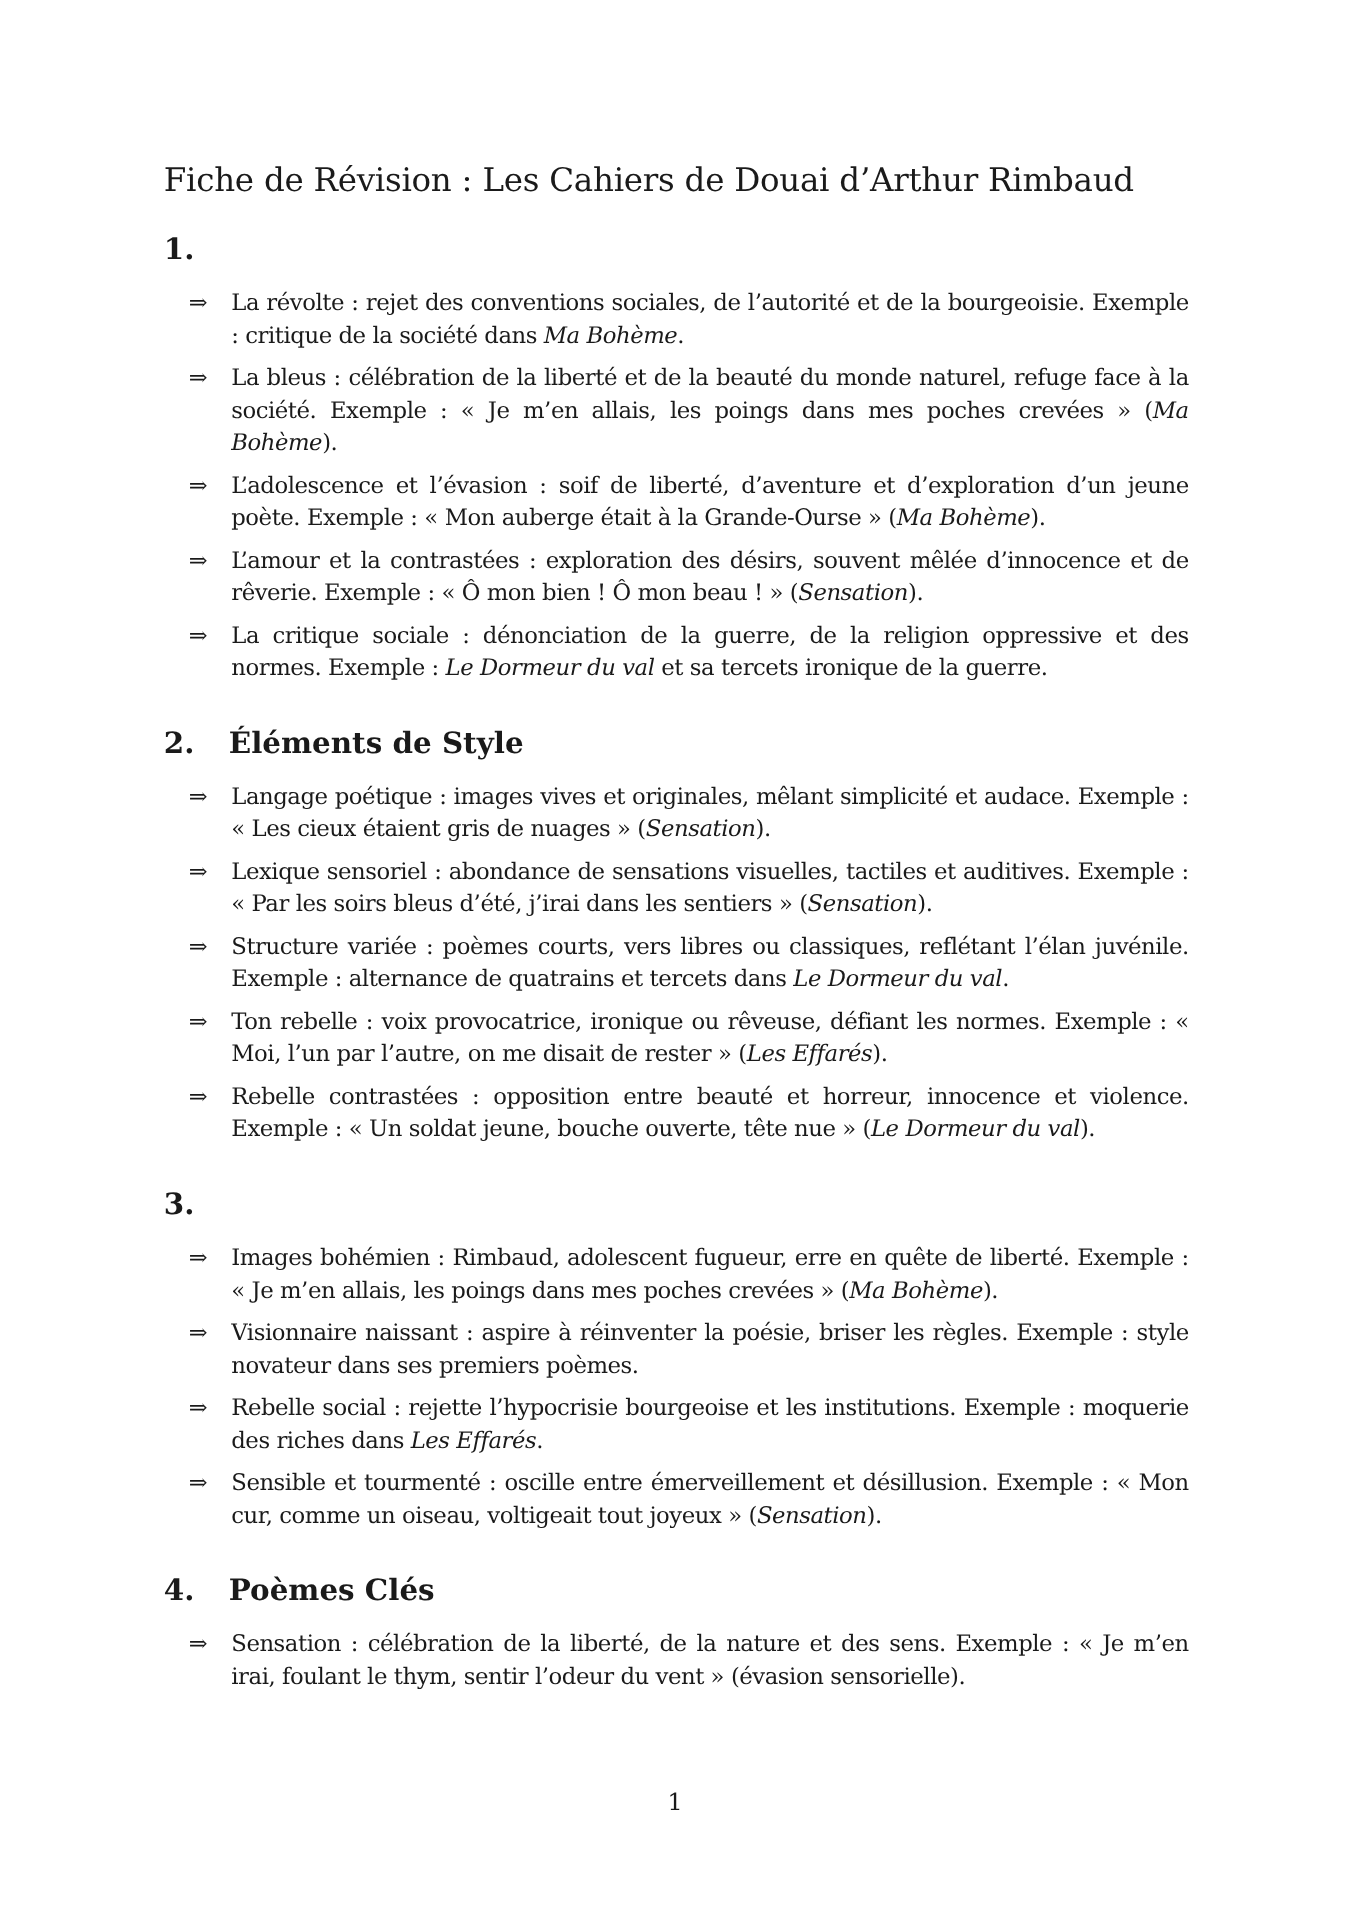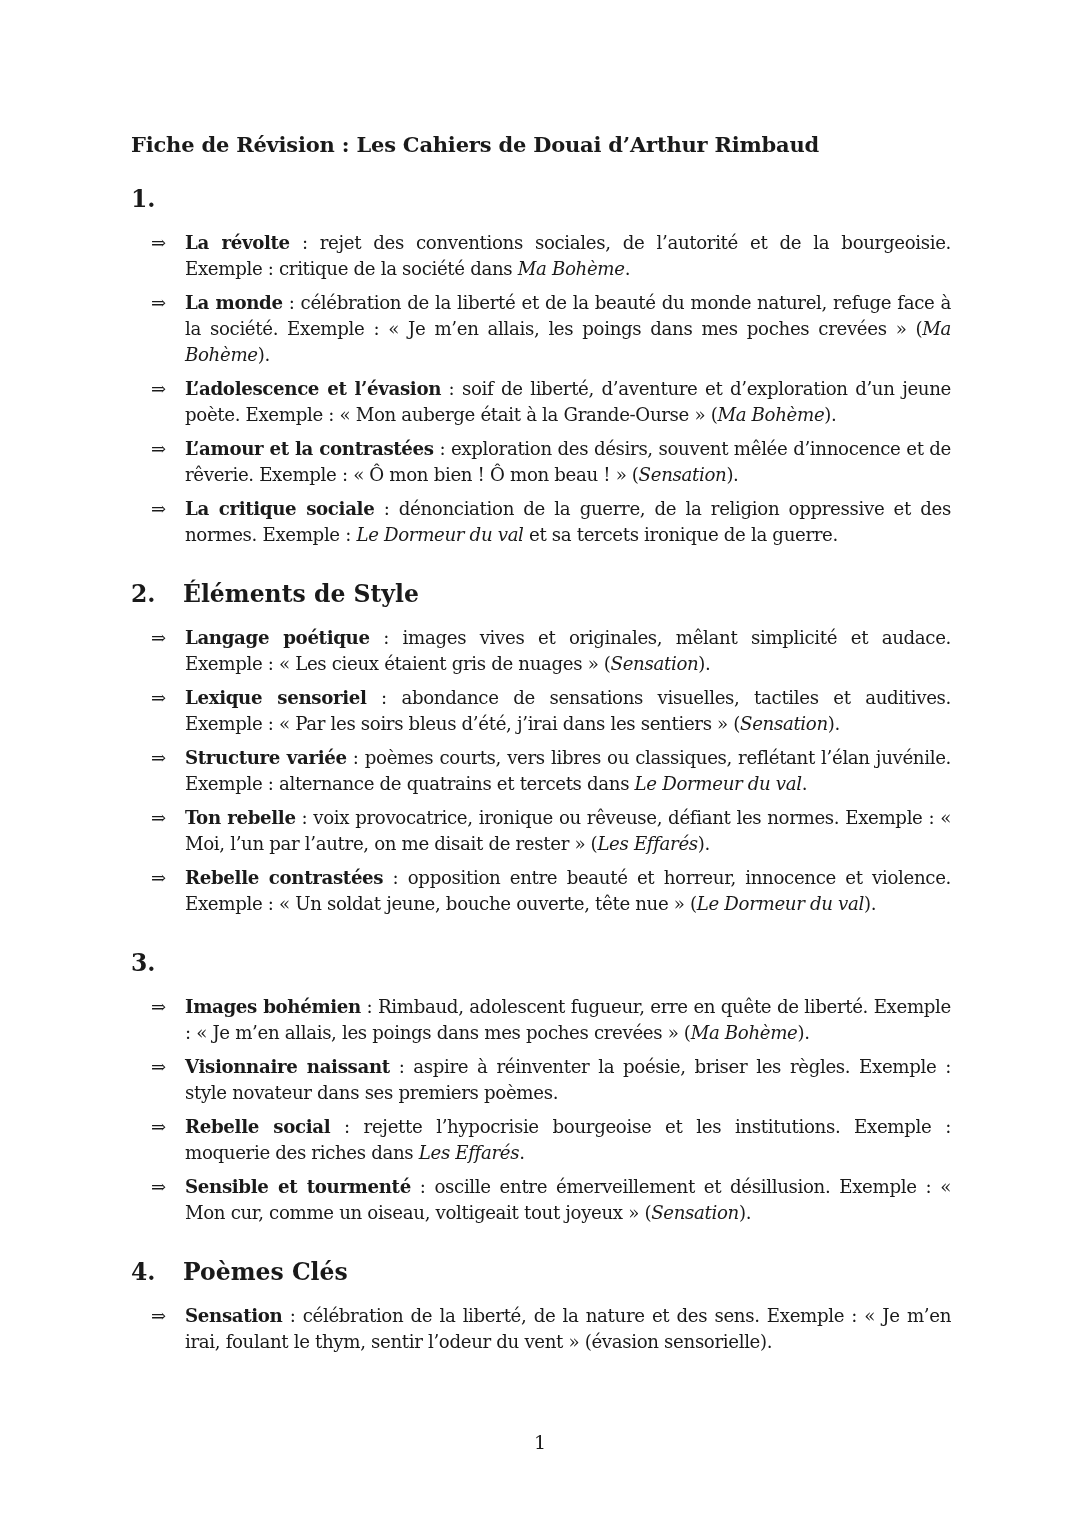--- a/index.html
+++ b/index.html
@@ -3,59 +3,59 @@
 <meta charset="utf-8">
 <style>
   html, body { margin: 0; padding: 0; background: #ffffff; }
   body {
     width: 1080px; height: 1527px; position: relative; overflow: hidden;
     font-family: "DejaVu Serif", "Liberation Serif", serif;
     color: #1a1a1a;
   }
   .page { position: absolute; left: 131px; top: 128px; width: 820px; }
   .doc-title {
-    font-weight: bold; font-size: 21px; letter-spacing: -0.2px;
+    font-weight: normal; font-size: 26px; letter-spacing: -0.2px;
     margin: 0; line-height: 34px; white-space: nowrap;
   }
   .section { margin-top: 0; }
   .section-heading {
     font-weight: bold; font-size: 23.5px; line-height: 34px;
     margin: 0; display: flex; white-space: nowrap;
   }
   .section-heading .num { width: 52px; display: inline-block; }
   .items { list-style: none; margin: 0; padding: 0; }
   .item {
     position: relative; padding-left: 54px; padding-right: 0;
     font-size: 18.2px; line-height: 26px; text-align: justify;
     letter-spacing: -0.35px; margin-bottom: 8px;
   }
   .item .arrow {
     position: absolute; left: 20px; top: 0; font-size: 18px; font-weight: normal;
   }
-  .item b { font-weight: bold; }
+  .item b { font-weight: normal; }
   .item i { font-style: italic; }
   .page-number {
     position: absolute; left: 0; right: 0; top: 1431px; text-align: center;
     font-size: 19px;
   }
 </style>
 </head>
 <body>
 
 <div class="page">
   <h1 class="doc-title">Fiche de Révision : Les Cahiers de Douai d’Arthur Rimbaud</h1>
 
   <div id="sections">
       <div class="section" style="margin-top: 20px;">
         <h2 class="section-heading">
           <span class="num">1.</span>
         </h2>
         <ul class="items" style="margin-top: 14px;">
           <li class="item"><span class="arrow">⇒</span><b>La révolte</b><span> : rejet des conventions sociales, de l’autorité et de la bourgeoisie. Exemple : critique de la société dans </span><i>Ma Bohème</i><span>.</span></li>
-          <li class="item"><span class="arrow">⇒</span><b>La monde</b><span> : célébration de la liberté et de la beauté du monde naturel, refuge face à la société. Exemple : « Je m’en allais, les poings dans mes poches crevées » (</span><i>Ma Bohème</i><span>).</span></li>
+          <li class="item"><span class="arrow">⇒</span><b>La bleus</b><span> : célébration de la liberté et de la beauté du monde naturel, refuge face à la société. Exemple : « Je m’en allais, les poings dans mes poches crevées » (</span><i>Ma Bohème</i><span>).</span></li>
           <li class="item"><span class="arrow">⇒</span><b>L’adolescence et l’évasion</b><span> : soif de liberté, d’aventure et d’exploration d’un jeune poète. Exemple : « Mon auberge était à la Grande-Ourse » (</span><i>Ma Bohème</i><span>).</span></li>
           <li class="item"><span class="arrow">⇒</span><b>L’amour et la contrastées</b><span> : exploration des désirs, souvent mêlée d’innocence et de rêverie. Exemple : « Ô mon bien ! Ô mon beau ! » (</span><i>Sensation</i><span>).</span></li>
           <li class="item"><span class="arrow">⇒</span><b>La critique sociale</b><span> : dénonciation de la guerre, de la religion oppressive et des normes. Exemple : </span><i>Le Dormeur du val</i><span> et sa tercets ironique de la guerre.</span></li>
         </ul>
       </div>
       <div class="section" style="margin-top: 29px;">
         <h2 class="section-heading">
           <span class="num">2.</span>
           <span>Éléments de Style</span>
         </h2>

